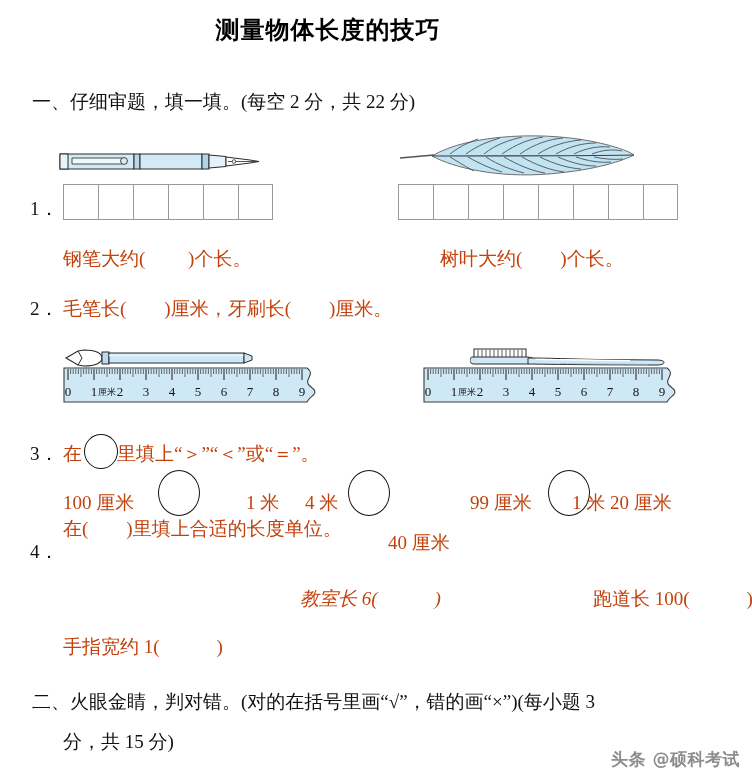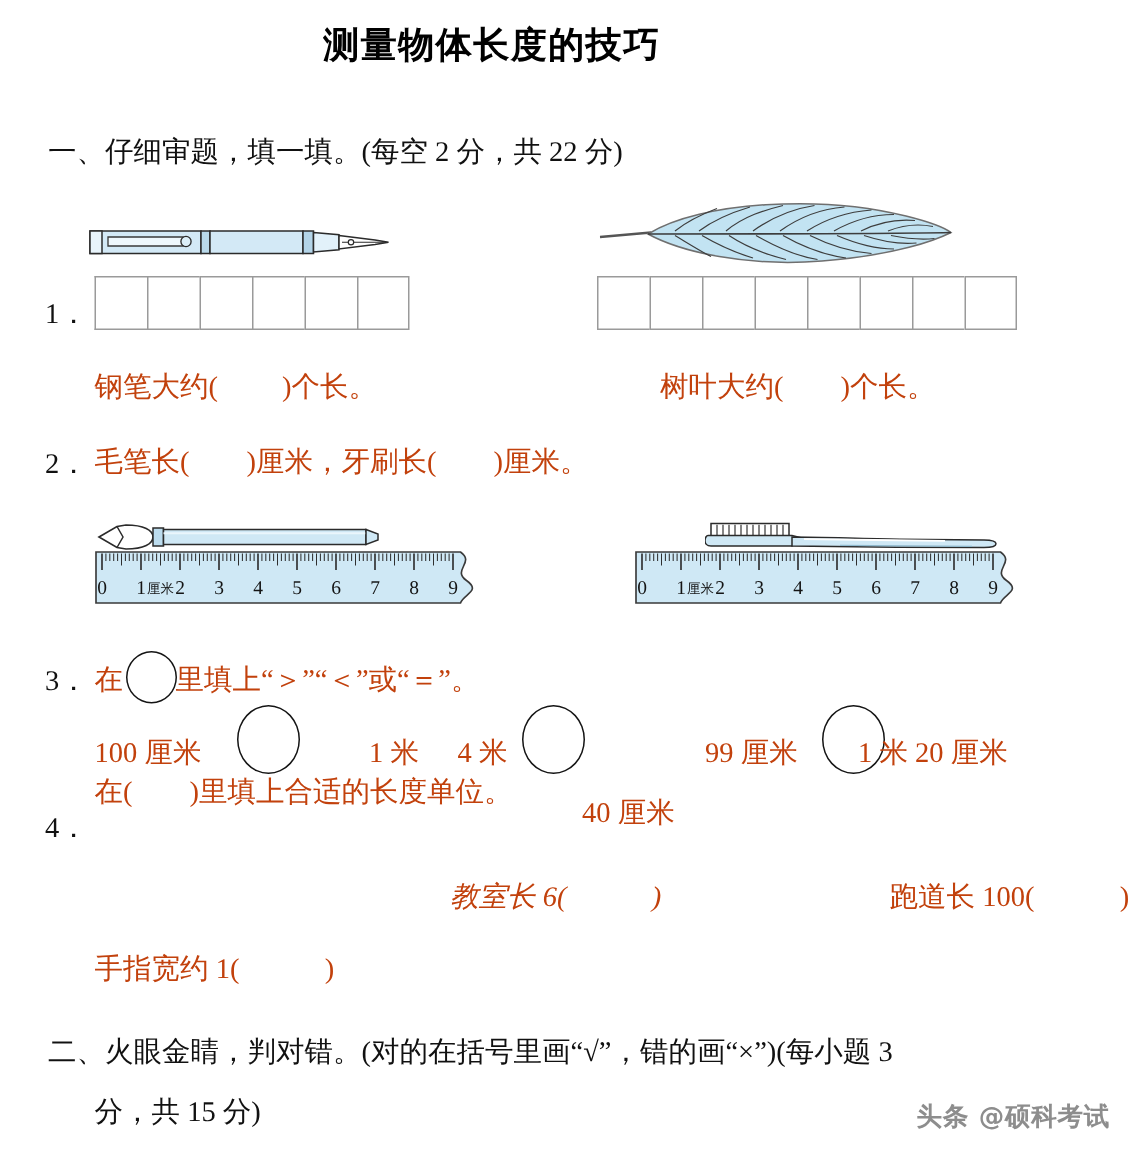--- a/index.html
+++ b/index.html
@@ -52,21 +52,21 @@
   
   .circ{
     position:absolute;
     border:1.6px solid #141414;
     border-radius:50%;
     background:transparent;
   }
 
   
   .watermark{
-    position:absolute;right:12px;bottom:16px;
+    position:absolute;right:12px;bottom:1px;
     font-family:"DejaVu Sans","Liberation Sans",sans-serif;
     font-size:17px;font-weight:bold;
     color:#8d8d8d;
     letter-spacing:0.5px;
     margin-top:16px;
   }
 </style>
 </head>
 <body>
 

